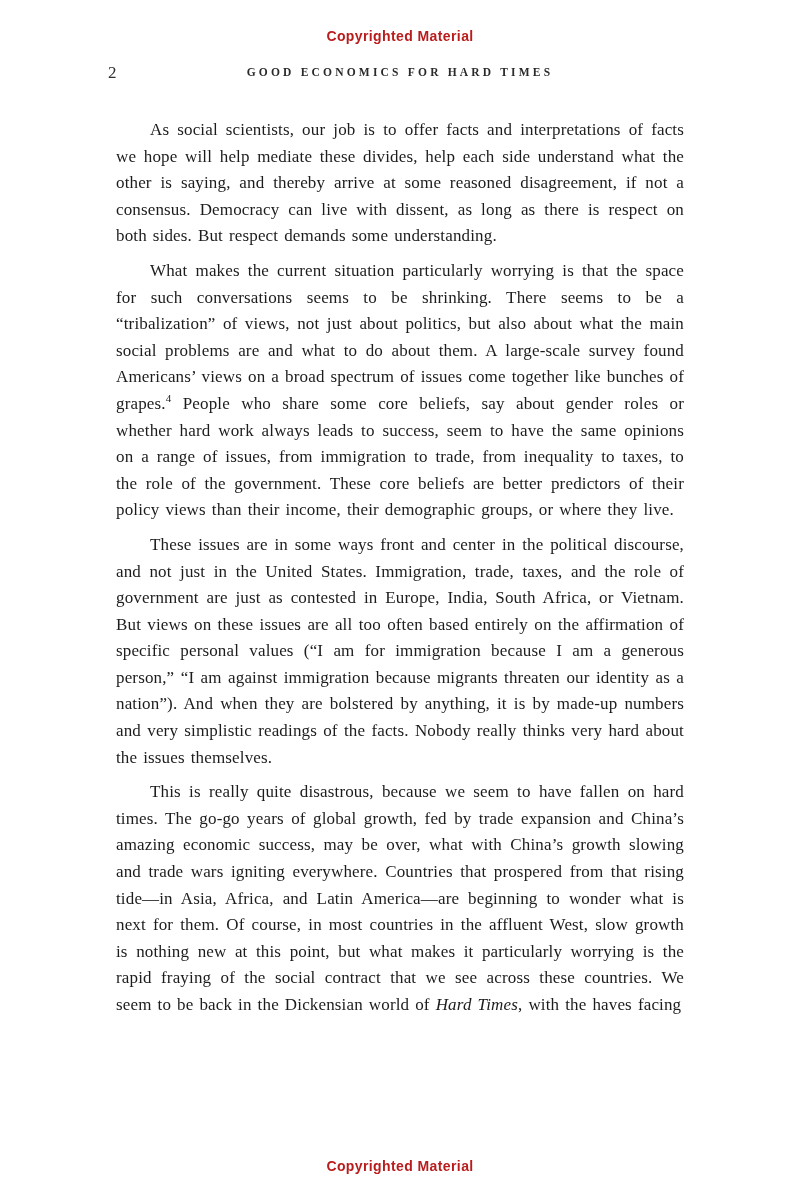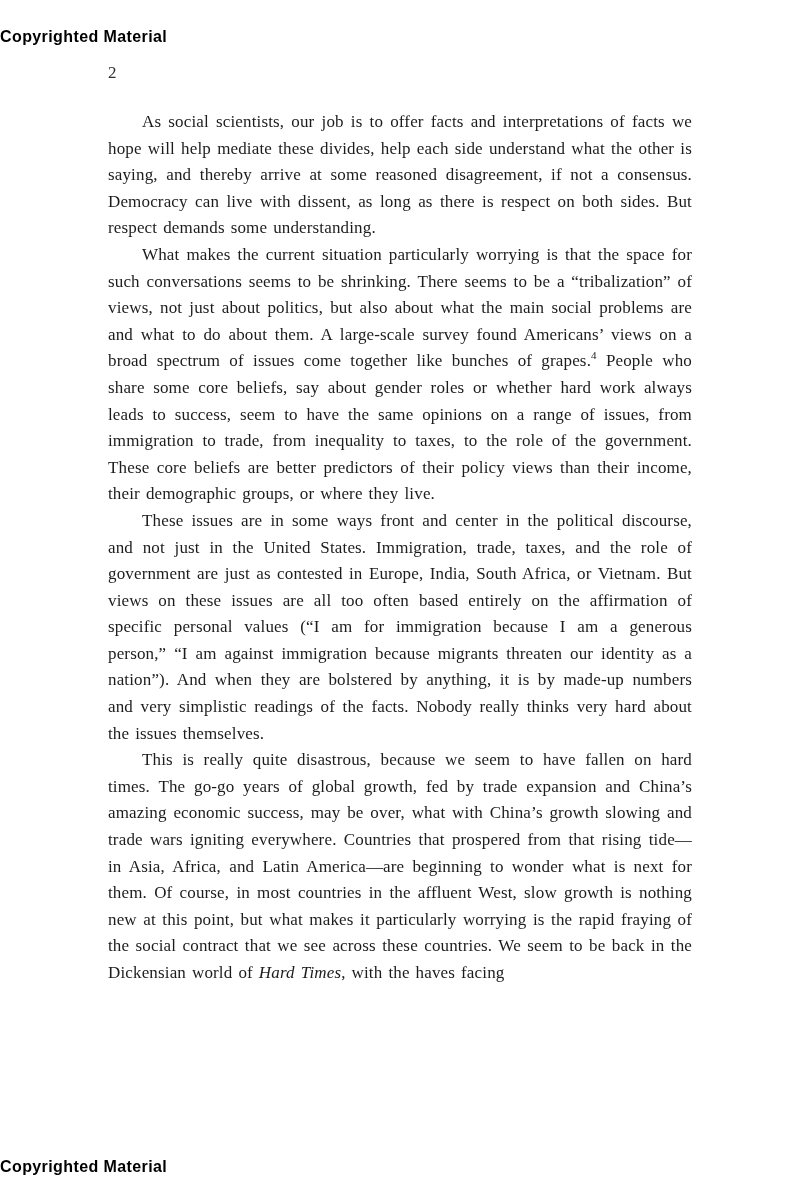--- a/index.html
+++ b/index.html
@@ -12,25 +12,26 @@
     width: 800px;
     height: 1200px;
     background: #ffffff;
     overflow: hidden;
     font-family: "Liberation Serif", serif;
   }
   .copyright-notice {
     position: absolute;
     left: 0;
     width: 100%;
+    text-align: center;
     font-family: "Liberation Sans", sans-serif;
     font-weight: 700;
-    font-size: 16px;
+    font-size: 14px;
     letter-spacing: 0.4px;
-    color: #000000;
+    color: #b91c1c;
   }
   .copyright-notice.top { top: 28px; }
   .copyright-notice.bottom { top: 1158px; }
 
   .page-header {
     position: absolute;
     top: 63px;
     left: 108px;
     right: 108px;
     height: 20px;
@@ -65,40 +66,41 @@
     width: 584px;
     font-family: "Liberation Serif", serif;
     font-size: 17px;
     line-height: 26.6px;
     color: #1c1c1c;
     text-align: justify;
     word-spacing: 1.6px;
     letter-spacing: 0.15px;
   }
   .body-text p {
-    margin: 0;
+    margin: 8px;
     text-indent: 2em;
   }
   .footnote-marker {
     font-size: 11px;
     line-height: 0;
     vertical-align: super;
   }
   .book-title-italic {
   }
 </style>
 </head>
 <body>
 
 <div class="page">
 
   <div class="copyright-notice top">Copyrighted Material</div>
 
   <div class="page-header">
     <span class="page-number">2</span>
+    <span class="running-header">GOOD ECONOMICS FOR HARD TIMES</span>
   </div>
 
   <div class="body-text">
 
     <p>As social scientists, our job is to offer facts and interpretations of facts we hope will help mediate these divides, help each side understand what the other is saying, and thereby arrive at some reasoned disagreement, if not a consensus. Democracy can live with dissent, as long as there is respect on both sides. But respect demands some understanding.</p>
 
     <p><span>What makes the current situation particularly worrying is that the space for such conversations seems to be shrinking. There seems to be a “tribalization” of views, not just about politics, but also about what the main social problems are and what to do about them. A large-scale survey found Americans’ views on a broad spectrum of issues come together like bunches of grapes.</span><sup class="footnote-marker">4</sup><span> People who share some core beliefs, say about gender roles or whether hard work always leads to success, seem to have the same opinions on a range of issues, from immigration to trade, from inequality to taxes, to the role of the government. These core beliefs are better predictors of their policy views than their income, their demographic groups, or where they live.</span></p>
 
     <p>These issues are in some ways front and center in the political discourse, and not just in the United States. Immigration, trade, taxes, and the role of government are just as contested in Europe, India, South Africa, or Vietnam. But views on these issues are all too often based entirely on the affirmation of specific personal values (“I am for immigration because I am a generous person,” “I am against immigration because migrants threaten our identity as a nation”). And when they are bolstered by anything, it is by made-up numbers and very simplistic readings of the facts. Nobody really thinks very hard about the issues themselves.</p>
 

